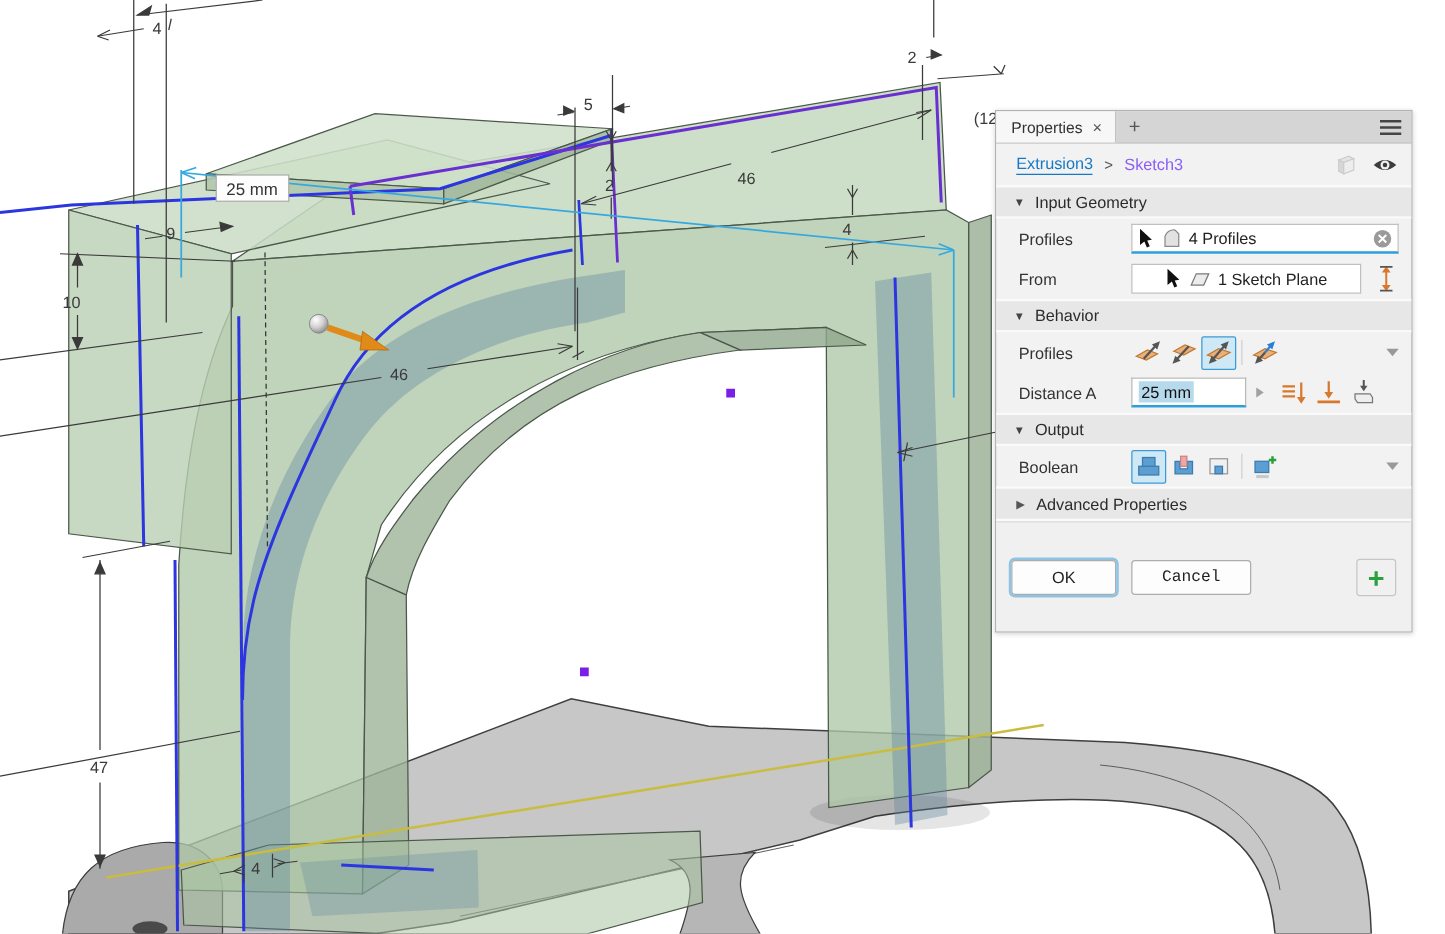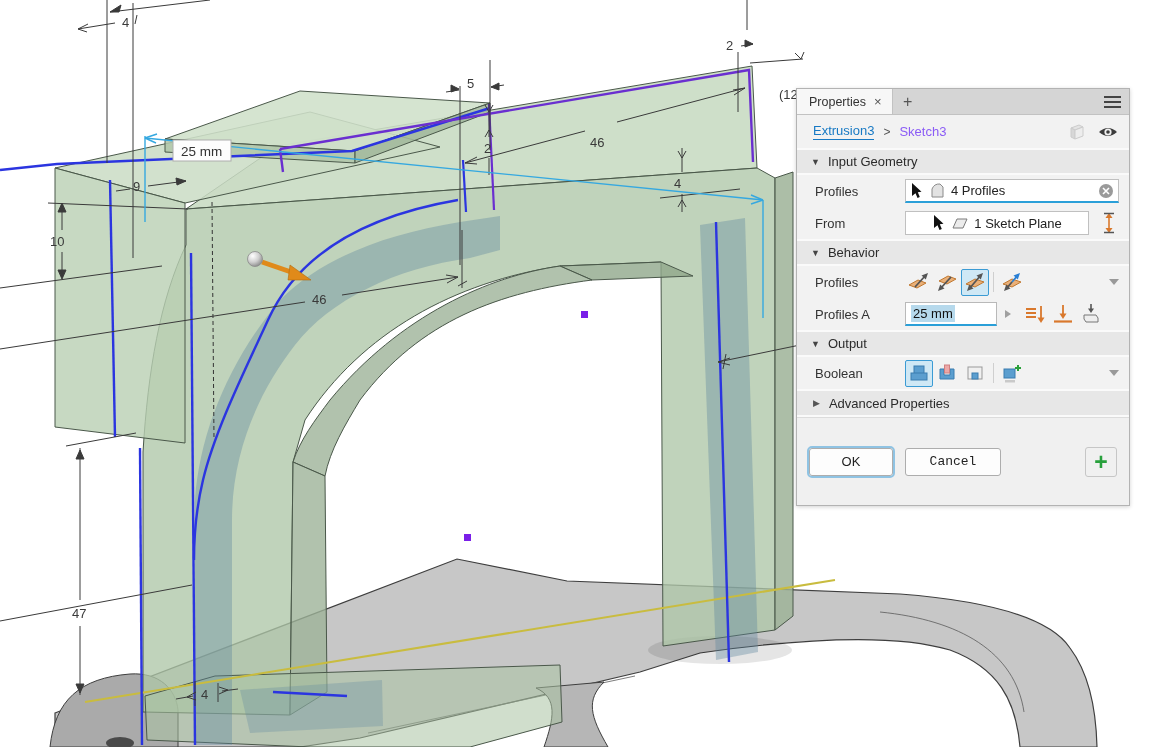--- a/index.html
+++ b/index.html
@@ -376,21 +376,21 @@
         <line x1="12" y1="12" x2="18" y2="5" stroke="#2a7fd4" stroke-width="1.8"></line>
         <polygon points="20,3 13.5,5.5 17.8,9.5" fill="#2a7fd4"></polygon>
         <line x1="6" y1="19" x2="12" y2="12" stroke="#555" stroke-width="1.8"></line>
         <polygon points="4,21 10.5,18.5 6.2,14.5" fill="#555"></polygon>
       </svg>
     </div>
     <span class="caret"></span>
   </div>
 
   <div class="row">
-    <span class="row-label">Profiles A</span>
+    <span class="row-label">Distance A</span>
     <div class="dist-input">
       <span class="sel">25 mm</span>
     </div>
     <span class="expander"></span>
     <div class="icon-btn">
       <svg width="24" height="24">
         <path d="M3,7 L13,7 M3,11 L13,11 M3,15 L13,15" stroke="#d9782c" stroke-width="1.8"></path>
         <line x1="18" y1="4" x2="18" y2="17" stroke="#d9782c" stroke-width="1.8"></line>
         <polygon points="18,21 14.5,15.5 21.5,15.5" fill="#d9782c"></polygon>
       </svg>

